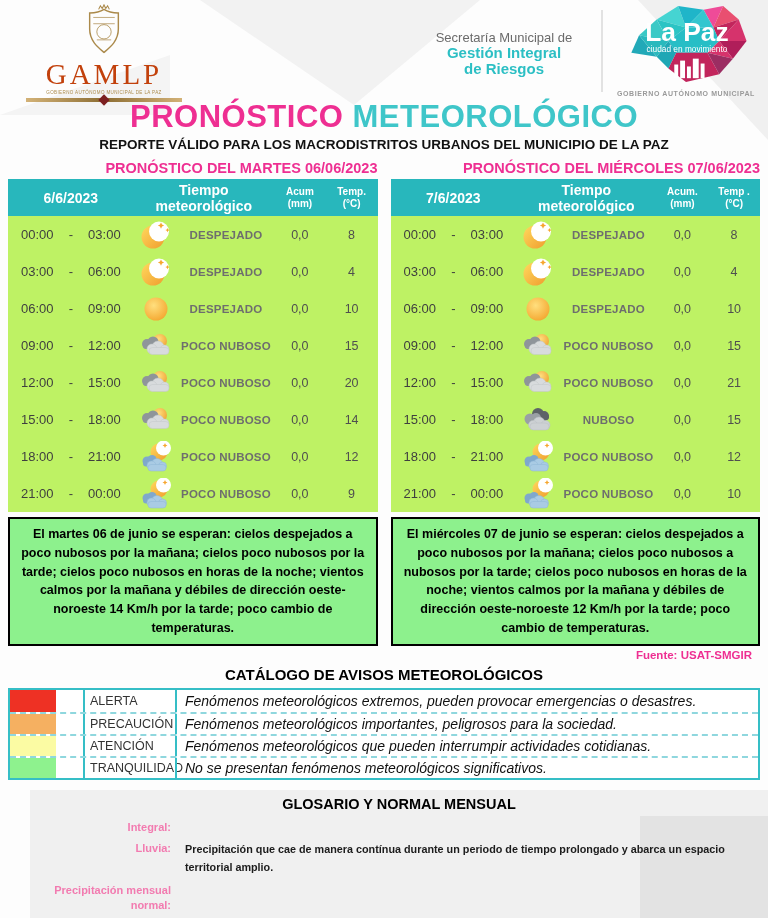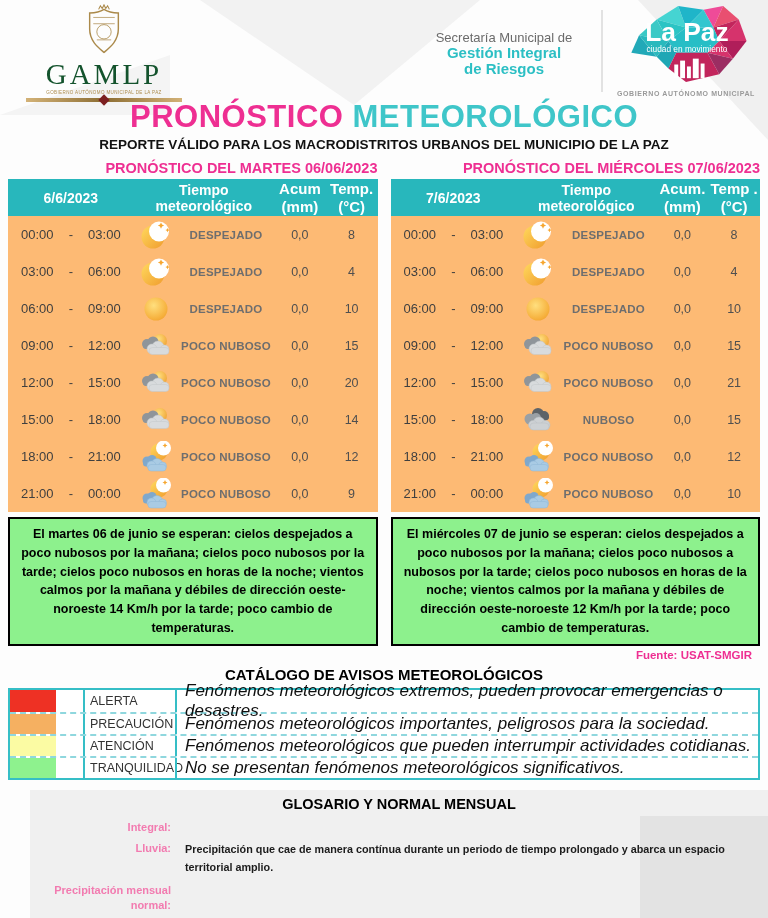--- a/index.html
+++ b/index.html
@@ -5,21 +5,21 @@
   * { margin:0; padding:0; box-sizing:border-box; }
   body { background:#fff; }
   .page { position:relative; width:768px; height:918px; background:#fdfdfd;
           font-family:"Liberation Sans", sans-serif; overflow:hidden; }
   .deco { position:absolute; pointer-events:none; z-index:0; }
   .z { position:relative; z-index:1; }
 
   
   .header { position:relative; height:100px; }
   .gamlp { position:absolute; left:20px; top:4px; width:168px; text-align:center; }
-  .gamlp-name { font-family:"Liberation Serif", serif; font-size:29px; color:#14532d; letter-spacing:3px; line-height:1; }
+  .gamlp-name { font-family:"Liberation Serif", serif; font-size:29px; color:#c2410c; letter-spacing:3px; line-height:1; }
   .gamlp-sub { font-size:4.5px; color:#ab8a4b; letter-spacing:.4px; margin-top:1px; }
   .gamlp-ribbon { position:relative; height:4px; margin:3px 6px 0; background:linear-gradient(90deg,#d3b277,#8c6d33,#d3b277); }
   .gamlp-ribbon::after { content:""; position:absolute; left:50%; top:-2px; width:8px; height:8px; transform:translateX(-50%) rotate(45deg); background:#7c2020; }
   .secretaria { position:absolute; left:416px; top:30px; width:176px; text-align:center; }
   .sec-l1 { color:#6b6b6b; font-size:13px; }
   .sec-l2 { color:#2cbfc4; font-weight:bold; font-size:15px; line-height:1.08; }
   .hdr-divider { position:absolute; left:601px; top:10px; width:2px; height:82px; background:#e2e2e2; }
   .lapaz { position:absolute; left:610px; top:2px; width:152px; text-align:center; }
   .lapaz-caption { font-size:7px; color:#9a9a9a; font-weight:bold; letter-spacing:.6px; margin-top:0; }
 
@@ -28,39 +28,39 @@
   .mt-pink { color:#ee2f92; } .mt-teal { color:#3fc6c9; }
   .report-subtitle { text-align:center; font-size:13.5px; font-weight:bold; color:#111; margin-top:3px; }
 
   
   .tables-wrap { display:flex; gap:13px; padding:0 8px; margin-top:8px; }
   .forecast { flex:1; min-width:0; }
   .ftitle { text-align:right; color:#ee2f92; font-size:14.5px; font-weight:bold; margin-bottom:3px; }
   .fhead { display:flex; align-items:center; height:37px; background:#28b7bc; color:#fff; font-weight:bold; }
   .fh-date { width:34%; text-align:center; font-size:14px; }
   .fh-weather { width:38%; text-align:center; font-size:14px; }
-  .fh-small { width:14%; text-align:center; font-size:15px; line-height:1.2; }
-  .frow { display:flex; align-items:center; height:37px; background:#fdba74; }
+  .fh-small { width:14%; text-align:center; font-size:10px; line-height:1.2; }
+  .frow { display:flex; align-items:center; height:37px; background:#bef264; }
   .c-time { width:34%; display:flex; justify-content:space-between; padding:0 13px; color:#3f3f3f; font-size:13px; }
   .c-icon { width:12%; display:flex; justify-content:center; align-items:center; }
   .c-desc { width:26%; text-align:center; color:#6e6e6e; font-size:11.5px; letter-spacing:.2px;font-weight:bold; }
   .c-acum, .c-temp { width:14%; text-align:center; color:#4f4f4f; font-size:12.5px; }
   .summary-box { margin-top:5px; border:2px solid #000; background:#8df18d; min-height:110px;
                  display:flex; align-items:center; padding:6px 9px; font-weight:bold;
                  font-size:12.5px; line-height:1.5; text-align:center; color:#000; }
   .fuente { text-align:right; padding-right:16px; color:#ee2f92; font-weight:bold; font-size:11.5px; margin-top:3px; }
 
   
   .catalog-title { text-align:center; font-size:15px; font-weight:bold; color:#000; margin-top:5px; }
   .catalog { margin:5px 8px 0; border:2.5px solid #35bec6; background:#fff; }
   .crow { display:flex; align-items:stretch; height:22px; }
   .crow + .crow { border-top:2px dashed #8fd7de; }
   .swatch { width:46px; }
   .clevel { width:92px; border-left:2px solid #35bec6; display:flex; align-items:center; padding-left:5px; font-size:12.5px; color:#333;margin-left:27px; }
-  .cdesc { flex:1; border-left:2px solid #35bec6; display:flex; align-items:center; padding-left:8px; font-style:italic; font-size:17px; color:#101010; }
+  .cdesc { flex:1; border-left:2px solid #35bec6; display:flex; align-items:center; padding-left:8px; font-style:italic; font-size:14px; color:#101010; }
 
   
   .gloss { position:relative; margin:10px 0 0 30px; padding:4px 0 8px; background:#f0f0f0; }
   .gloss-dark { position:absolute; right:0; top:26px; bottom:6px; width:128px; background:#e3e3e3; }
   .gtitle { text-align:center; font-size:14.5px; font-weight:bold; color:#000; margin:2px 0 8px; position:relative; z-index:1; }
   .gitem { display:flex; margin:7px 0; position:relative; z-index:1; }
   .gterm { width:155px; text-align:right; padding-right:14px; color:#f27bb0; font-weight:bold; font-size:11px; line-height:1.35; }
   .gdef { flex:1; padding-right:40px; font-size:10.8px; font-weight:bold; color:#1c1c1c; line-height:1.6; }
 </style>
 </head>

